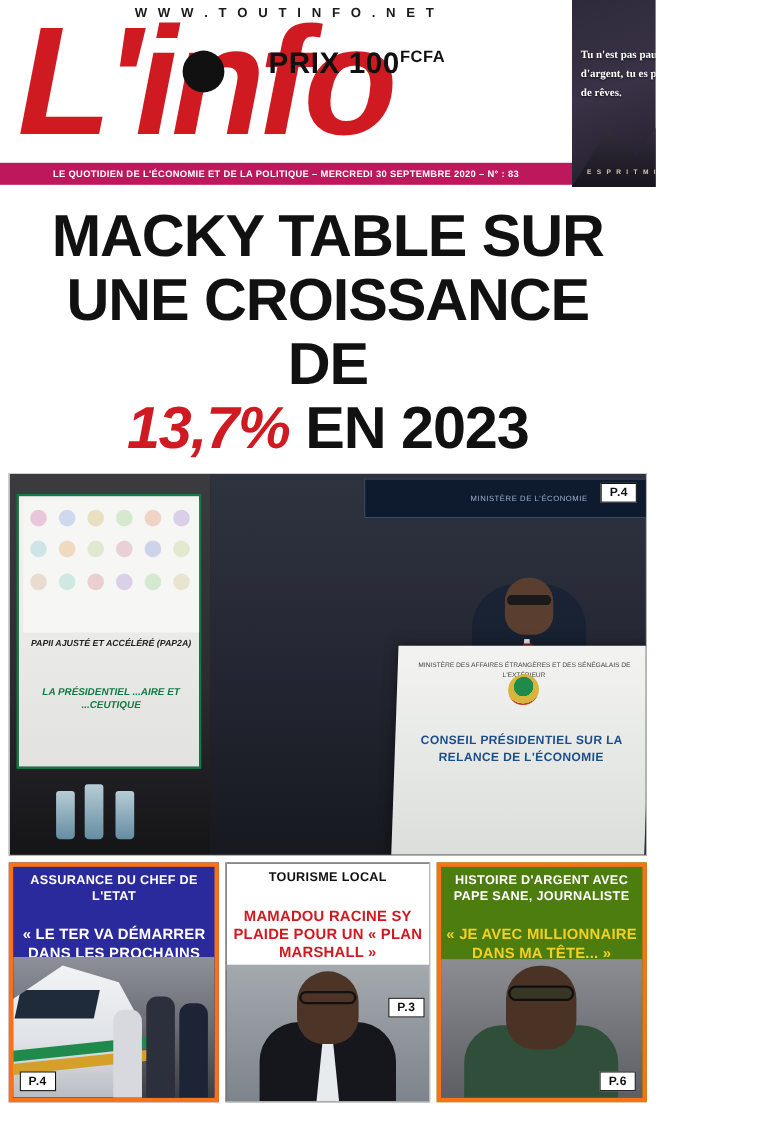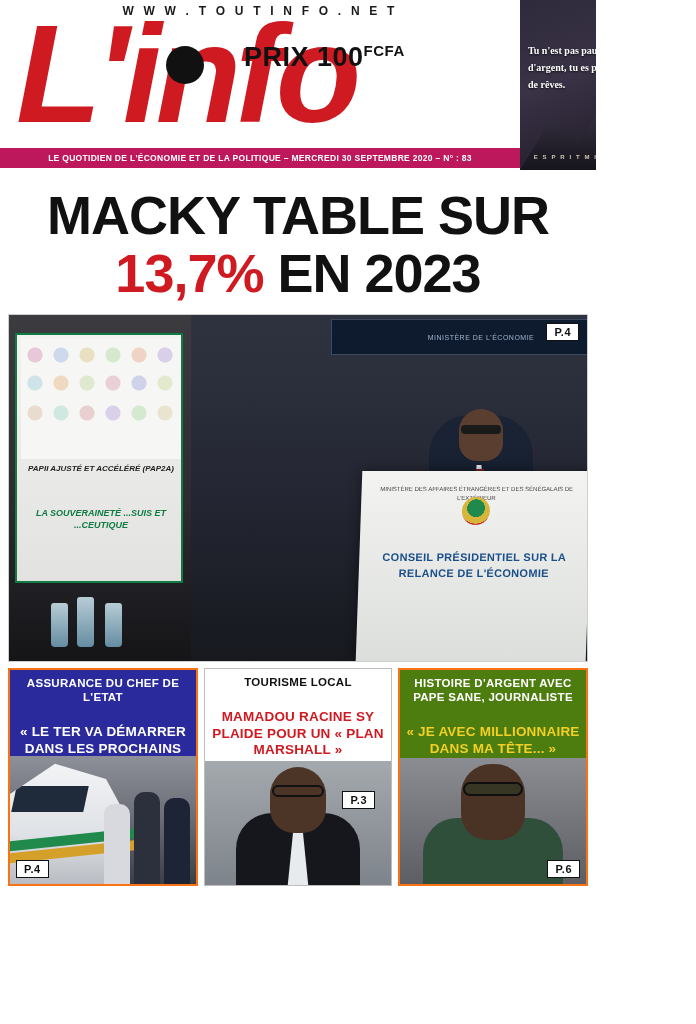--- a/index.html
+++ b/index.html
@@ -167,20 +167,21 @@
     font-family: "Liberation Sans", sans-serif;
     font-weight: bold;
     font-size: 54px;
     line-height: 58px;
     letter-spacing: -1px;
     color: #111111;
     padding: 0 18px;
   }
   .headline .pct {
     color: #d01a22;
+    font-style: italic;
   }
 
   
   .main-photo {
     position: relative;
     margin: 12px 8px 0 8px;
     height: 348px;
     background: #1c1c22;
     overflow: hidden;
     border: 1px solid #cfcfcf;
@@ -332,21 +333,21 @@
   .bottom-row {
     display: flex;
     gap: 6px;
     margin: 6px 8px 0 8px;
     height: 218px;
   }
   .panel {
     position: relative;
     flex: 1;
     overflow: hidden;
-    border: 2px solid #f97316;
+    border: 4px solid #f97316;
   }
   .panel-head {
     padding: 6px 5px 7px 5px;
     text-align: center;
   }
   .panel-head .pre {
     font-size: 11.5px;
     font-weight: bold;
     line-height: 14px;
     letter-spacing: .3px;
@@ -430,21 +431,21 @@
     width: 56px; height: 66px;
     background: #4c3526;
     border-radius: 28px 28px 24px 24px;
   }
   .p2-glasses {
     position:absolute; bottom: 88px; left: 50%; margin-left: -26px;
     width: 52px; height: 12px;
     border: 2px solid #111;
     border-radius: 6px;
   }
-  .badge-p2 { bottom: 76px; right: 16px; }
+  .badge-p2 { bottom: 76px; right: 4px; }
 
   
   .p3 { background: #4d7c0f; }
   .p3 .panel-head .pre { color: #ffffff; }
   .p3 .panel-head .main { color: #f2d024; }
   .p3-photo {
     position:absolute; bottom: 0; left: 0; right: 0; height: 126px;
     background: linear-gradient(180deg, #8b8d92 0%, #5c5e64 100%);
     overflow:hidden;
   }
@@ -493,31 +494,32 @@
       <div class="mountain"></div>
       <div class="figure"></div>
       <div class="promo-quote">Tu n'est pas pauvre si tu n'as pas d'argent, tu es pauvre si tu n'as pas de rêves.</div>
       <div class="promo-brand">E S P R I T   M I L L I O N N A I R E</div>
     </div>
   </div>
 
 
   <div class="headline">
     <div>MACKY TABLE SUR</div>
+    <div>UNE CROISSANCE DE</div>
     <div>
       <span class="pct">13,7%</span><span> EN 2023</span>
     </div>
   </div>
 
   <div class="main-photo">
     <div class="mp-left">
       <div class="mp-board">
         <div class="pills"></div>
         <div class="cap1">PAPII AJUSTÉ ET ACCÉLÉRÉ (PAP2A)</div>
-        <div class="cap2">LA SOUVERAINETÉ ...SUIS ET ...CEUTIQUE</div>
+        <div class="cap2">LA PRÉSIDENTIEL ...AIRE ET ...CEUTIQUE</div>
       </div>
       <div class="mp-bottles">
           <i></i>
           <i></i>
           <i></i>
         </div>
     </div>
 
     <div class="mp-right">
       <div class="mp-screen">

